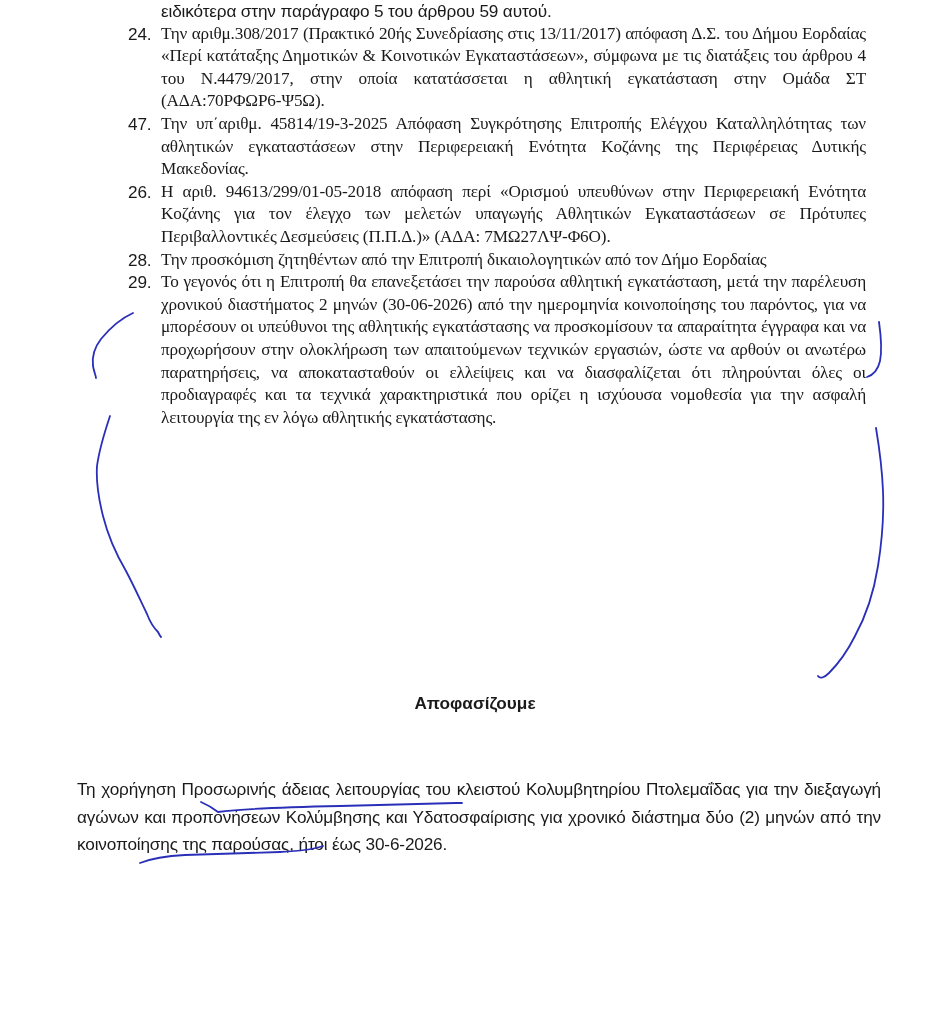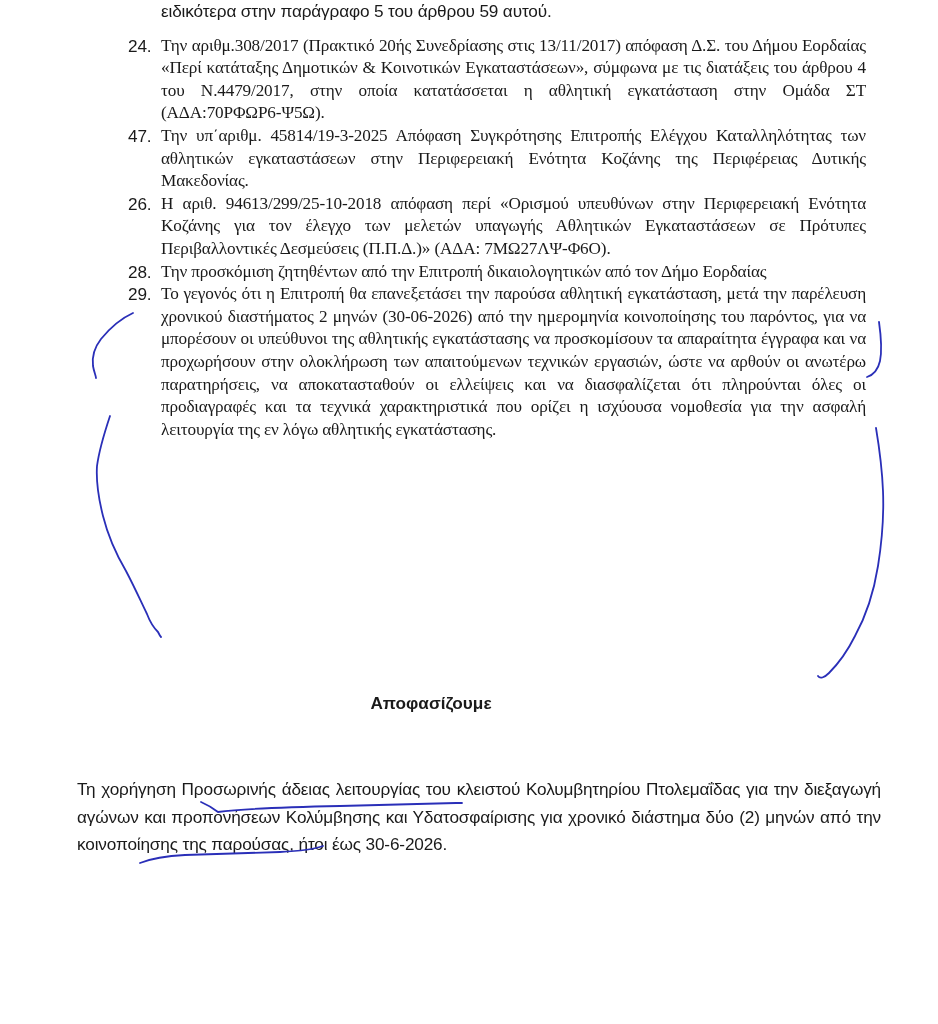--- a/index.html
+++ b/index.html
@@ -12,52 +12,52 @@
   .line {
     font-size: 17.2px; line-height: 22.6px; text-align: justify; text-align-last: left;
     letter-spacing: -0.15px; word-spacing: 0px; white-space: normal;
   }
   .carry { padding-left: 33px; }
   .item { display: flex; }
   .num { width: 33px; flex: 0 0 33px; font-size: 17.2px; line-height: 22.6px; letter-spacing: -0.15px; }
   .itext { flex: 1; font-size: 17.2px; line-height: 22.6px; text-align: justify; letter-spacing: -0.15px; font-family: Liberation Serif, serif; }
   .heading {
     position: absolute; top: 686px; left: 0; width: 862px; text-align: center;
-    font-weight: bold; font-size: 17.2px; line-height: 22px;
+    font-weight: bold; font-size: 17.2px; line-height: 22px; padding-left: 44px;
   }
   .decision {
     position: absolute; left: 77px; top: 770px; width: 804px;
     font-size: 17.2px; line-height: 27.5px; text-align: justify; letter-spacing: -0.15px;
   }
   .signature {
     position: absolute; left: 446px; top: 930px;
     font-weight: bold; font-size: 17.2px; line-height: 22px; letter-spacing: -0.1px;
   }
   svg.ink { position: absolute; left: 0; top: 0; width: 938px; height: 1024px; pointer-events: none; }
   svg.ink path { fill: none; stroke: #2a2fb8; stroke-width: 1.8; stroke-linecap: round; stroke-linejoin: round; }
 </style>
 </head>
 <body>
 
 <div class="page">
 
   <div class="list">
     <div class="line carry">ειδικότερα στην παράγραφο 5 του άρθρου 59 αυτού.</div>
 
-    <div class="item" style="margin-top:12px">
+    <div class="item" style="margin-top:0px">
       <span class="num">24.</span>
       <span class="itext">Την αριθμ.308/2017 (Πρακτικό 20ής Συνεδρίασης στις 13/11/2017) απόφαση Δ.Σ. του Δήμου Εορδαίας «Περί κατάταξης Δημοτικών &amp; Κοινοτικών Εγκαταστάσεων», σύμφωνα με τις διατάξεις του άρθρου 4 του Ν.4479/2017, στην οποία κατατάσσεται η αθλητική εγκατάσταση στην Ομάδα ΣΤ (ΑΔΑ:70ΡΦΩΡ6-Ψ5Ω).</span>
     </div>
     <div class="item">
       <span class="num">47.</span>
       <span class="itext">Την υπ΄αριθμ. 45814/19-3-2025 Απόφαση Συγκρότησης Επιτροπής Ελέγχου Καταλληλότητας των αθλητικών εγκαταστάσεων στην Περιφερειακή Ενότητα Κοζάνης της Περιφέρειας Δυτικής Μακεδονίας.</span>
     </div>
     <div class="item">
       <span class="num">26.</span>
-      <span class="itext">Η αριθ. 94613/299/25-10-2018 απόφαση περί «Ορισμού υπευθύνων στην Περιφερειακή Ενότητα Κοζάνης για τον έλεγχο των μελετών υπαγωγής Αθλητικών Εγκαταστάσεων σε Πρότυπες Περιβαλλοντικές Δεσμεύσεις (Π.Π.Δ.)» (ΑΔΑ: 7ΜΩ27ΛΨ-Φ6Ο).</span>
+      <span class="itext">Η αριθ. 94613/299/01-05-2018 απόφαση περί «Ορισμού υπευθύνων στην Περιφερειακή Ενότητα Κοζάνης για τον έλεγχο των μελετών υπαγωγής Αθλητικών Εγκαταστάσεων σε Πρότυπες Περιβαλλοντικές Δεσμεύσεις (Π.Π.Δ.)» (ΑΔΑ: 7ΜΩ27ΛΨ-Φ6Ο).</span>
     </div>
     <div class="item">
       <span class="num">28.</span>
       <span class="itext">Την προσκόμιση ζητηθέντων από την Επιτροπή δικαιολογητικών από τον Δήμο Εορδαίας</span>
     </div>
     <div class="item">
       <span class="num">29.</span>
       <span class="itext">Το γεγονός ότι η Επιτροπή θα επανεξετάσει την παρούσα αθλητική εγκατάσταση, μετά την παρέλευση χρονικού διαστήματος 2 μηνών  (30-06-2026) από την ημερομηνία κοινοποίησης του παρόντος, για να μπορέσουν οι υπεύθυνοι της αθλητικής εγκατάστασης να προσκομίσουν τα απαραίτητα έγγραφα και να προχωρήσουν στην ολοκλήρωση των απαιτούμενων τεχνικών εργασιών, ώστε να αρθούν οι ανωτέρω παρατηρήσεις, να αποκατασταθούν οι ελλείψεις και να διασφαλίζεται ότι πληρούνται όλες οι προδιαγραφές και τα τεχνικά χαρακτηριστικά που ορίζει η ισχύουσα νομοθεσία για την ασφαλή λειτουργία της εν λόγω αθλητικής εγκατάστασης.</span>
     </div>
   </div>

